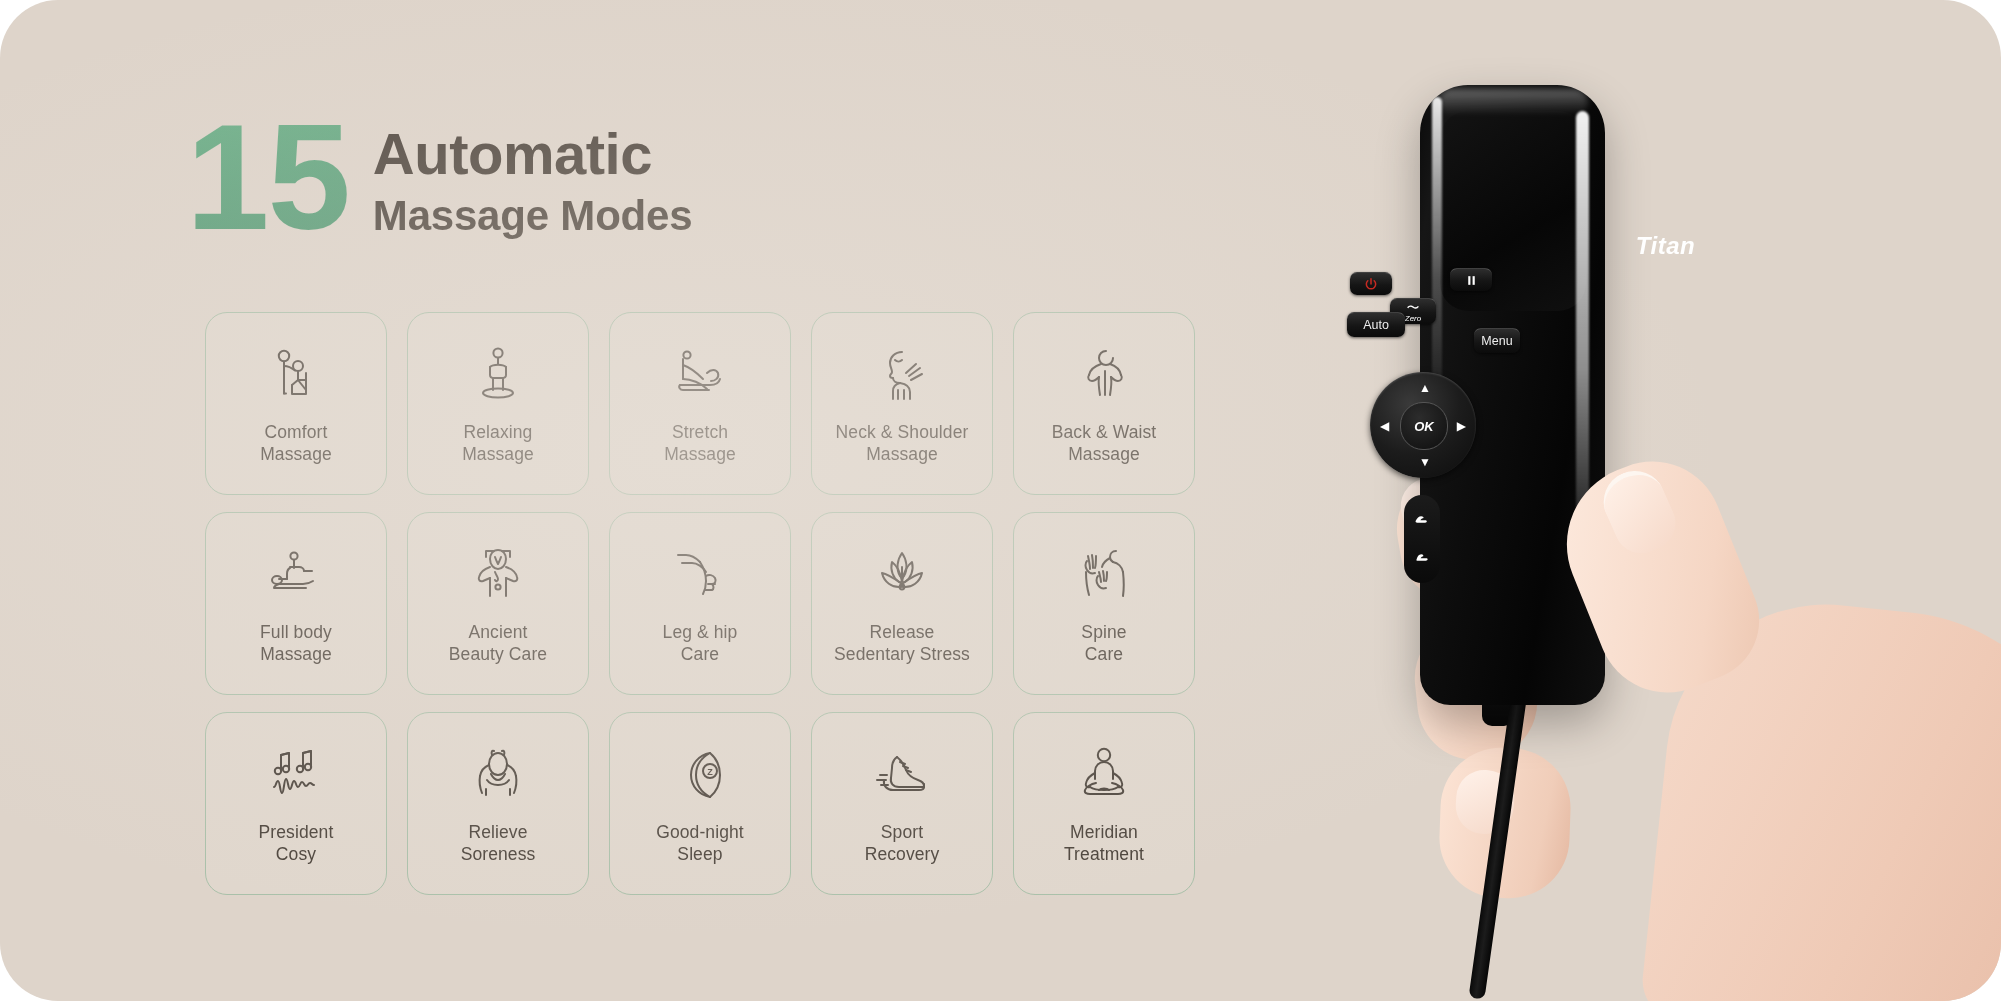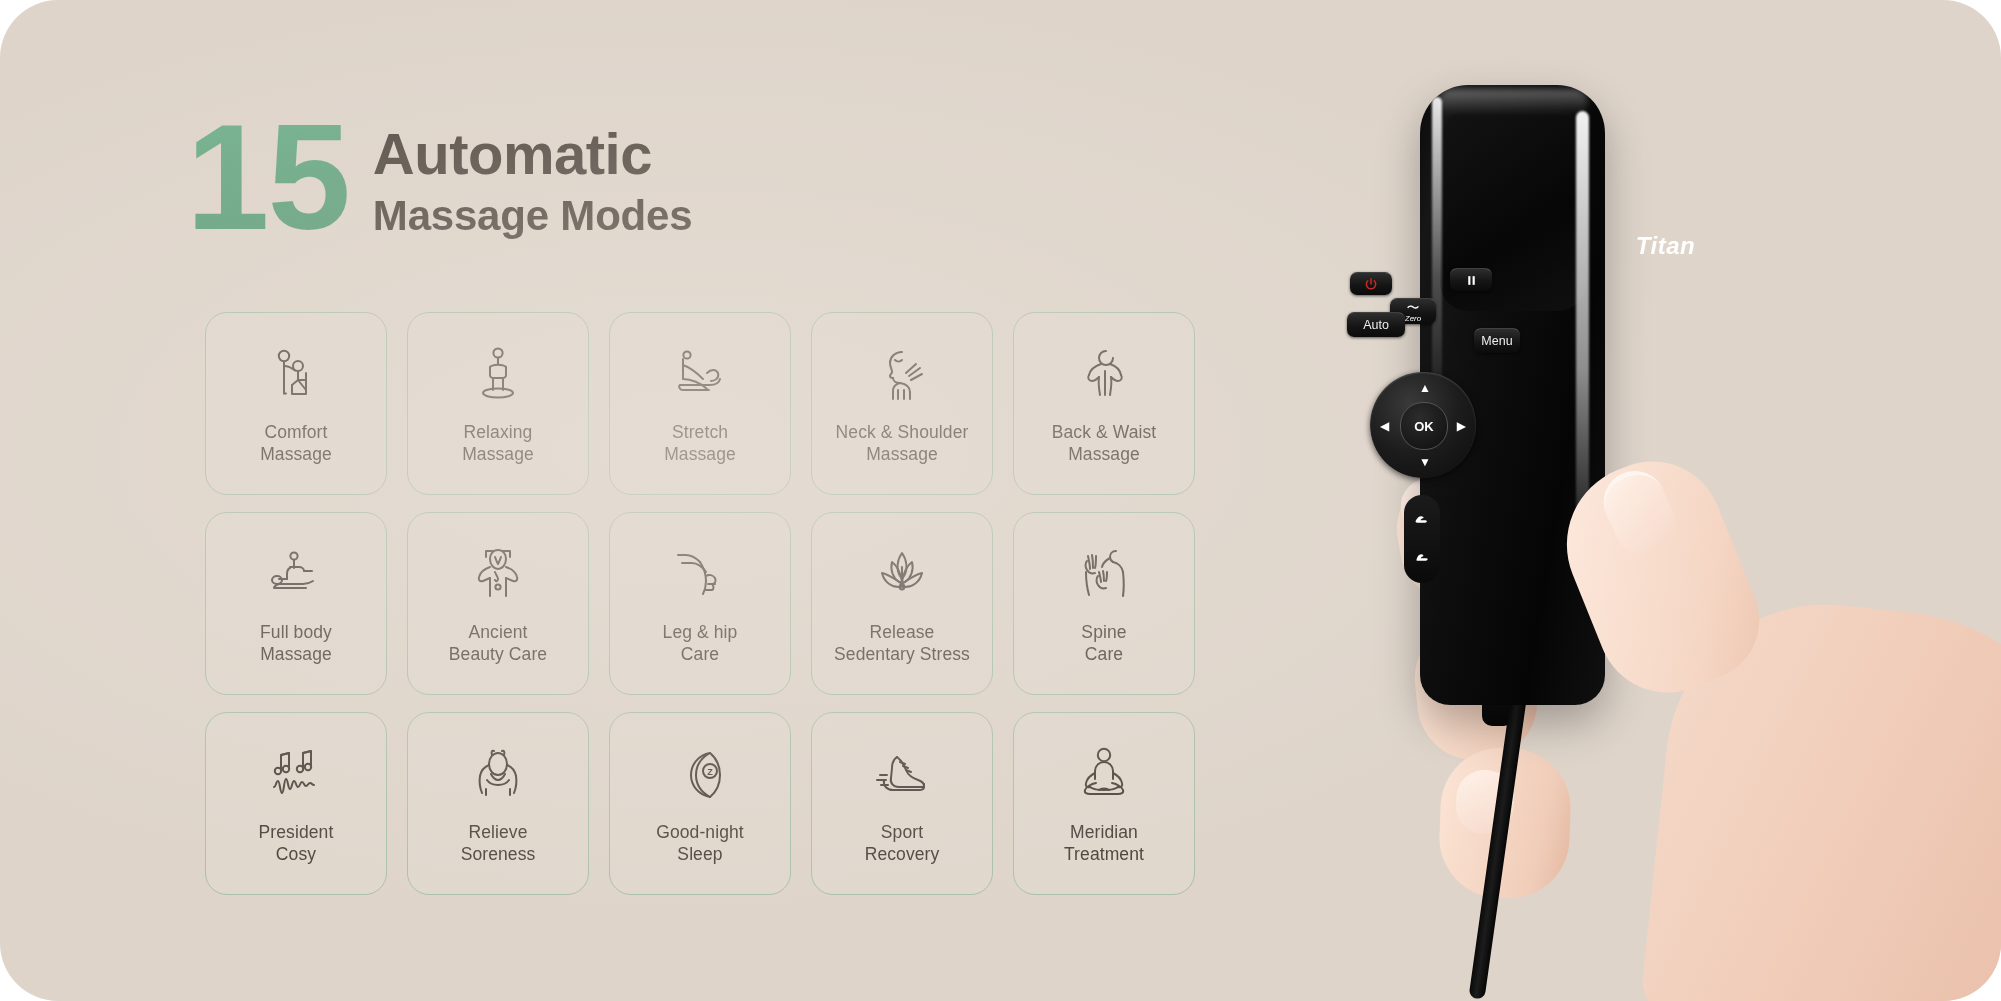--- a/index.html
+++ b/index.html
@@ -272,21 +272,21 @@
   .dpad-ok {
     position: absolute;
     left: 30px; top: 30px;
     width: 46px; height: 46px;
     border-radius: 23px;
     background: radial-gradient(circle at 40% 32%, #2c2c2c, #0e0e0e);
     border: 1px solid #555;
     color: #fff;
     font-size: 13px;
     font-weight: 700;
-    display: flex; align-items: center; justify-content: center;
+    display: flex; align-items: center; justify-content: center; font-style: italic;
   }
   .dpad-arrow { position:absolute; color:#fff; font-size: 12px; line-height:1; }
   .da-up    { left: 49px; top: 10px; }
   .da-down  { left: 49px; bottom: 10px; }
   .da-left  { left: 10px; top: 48px; }
   .da-right { right: 10px; top: 48px; }
 
   .recline-pad {
     position: absolute;
     left: 74px; top: 495px;

